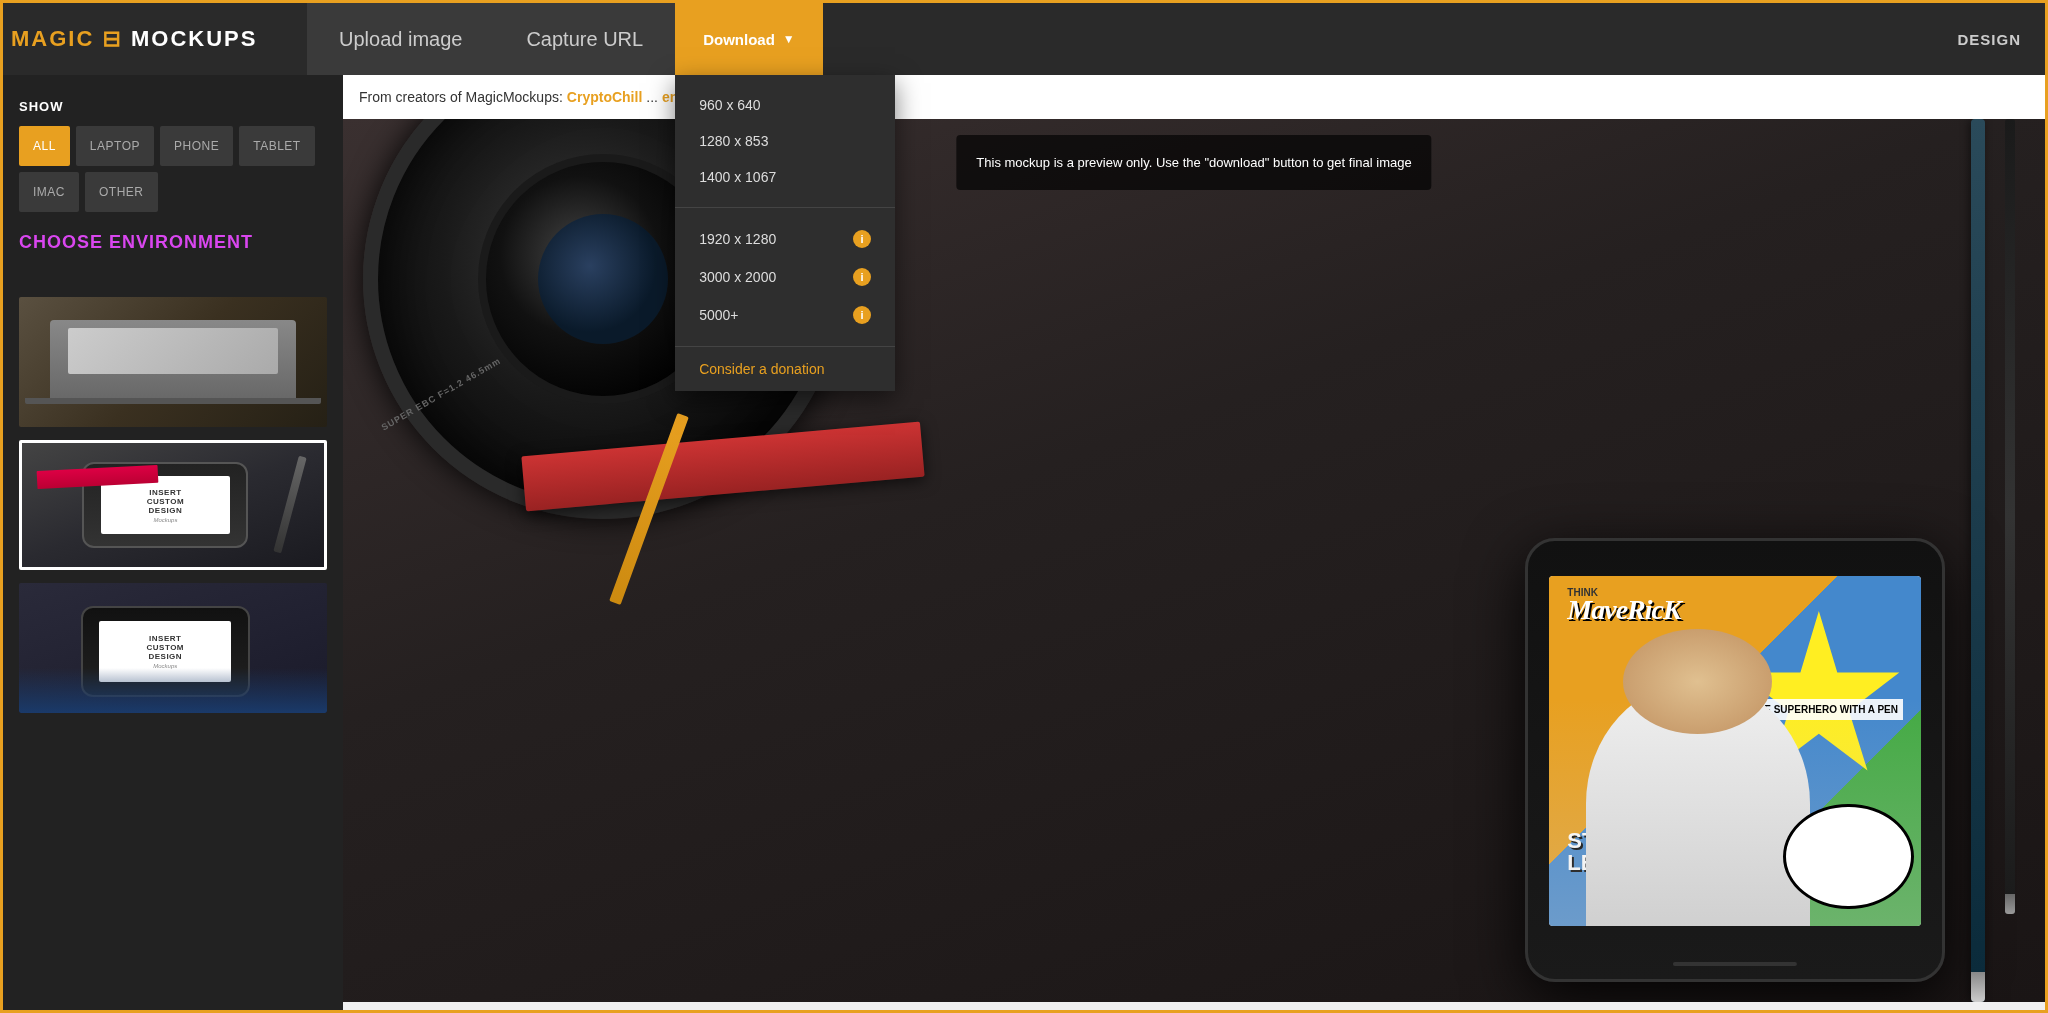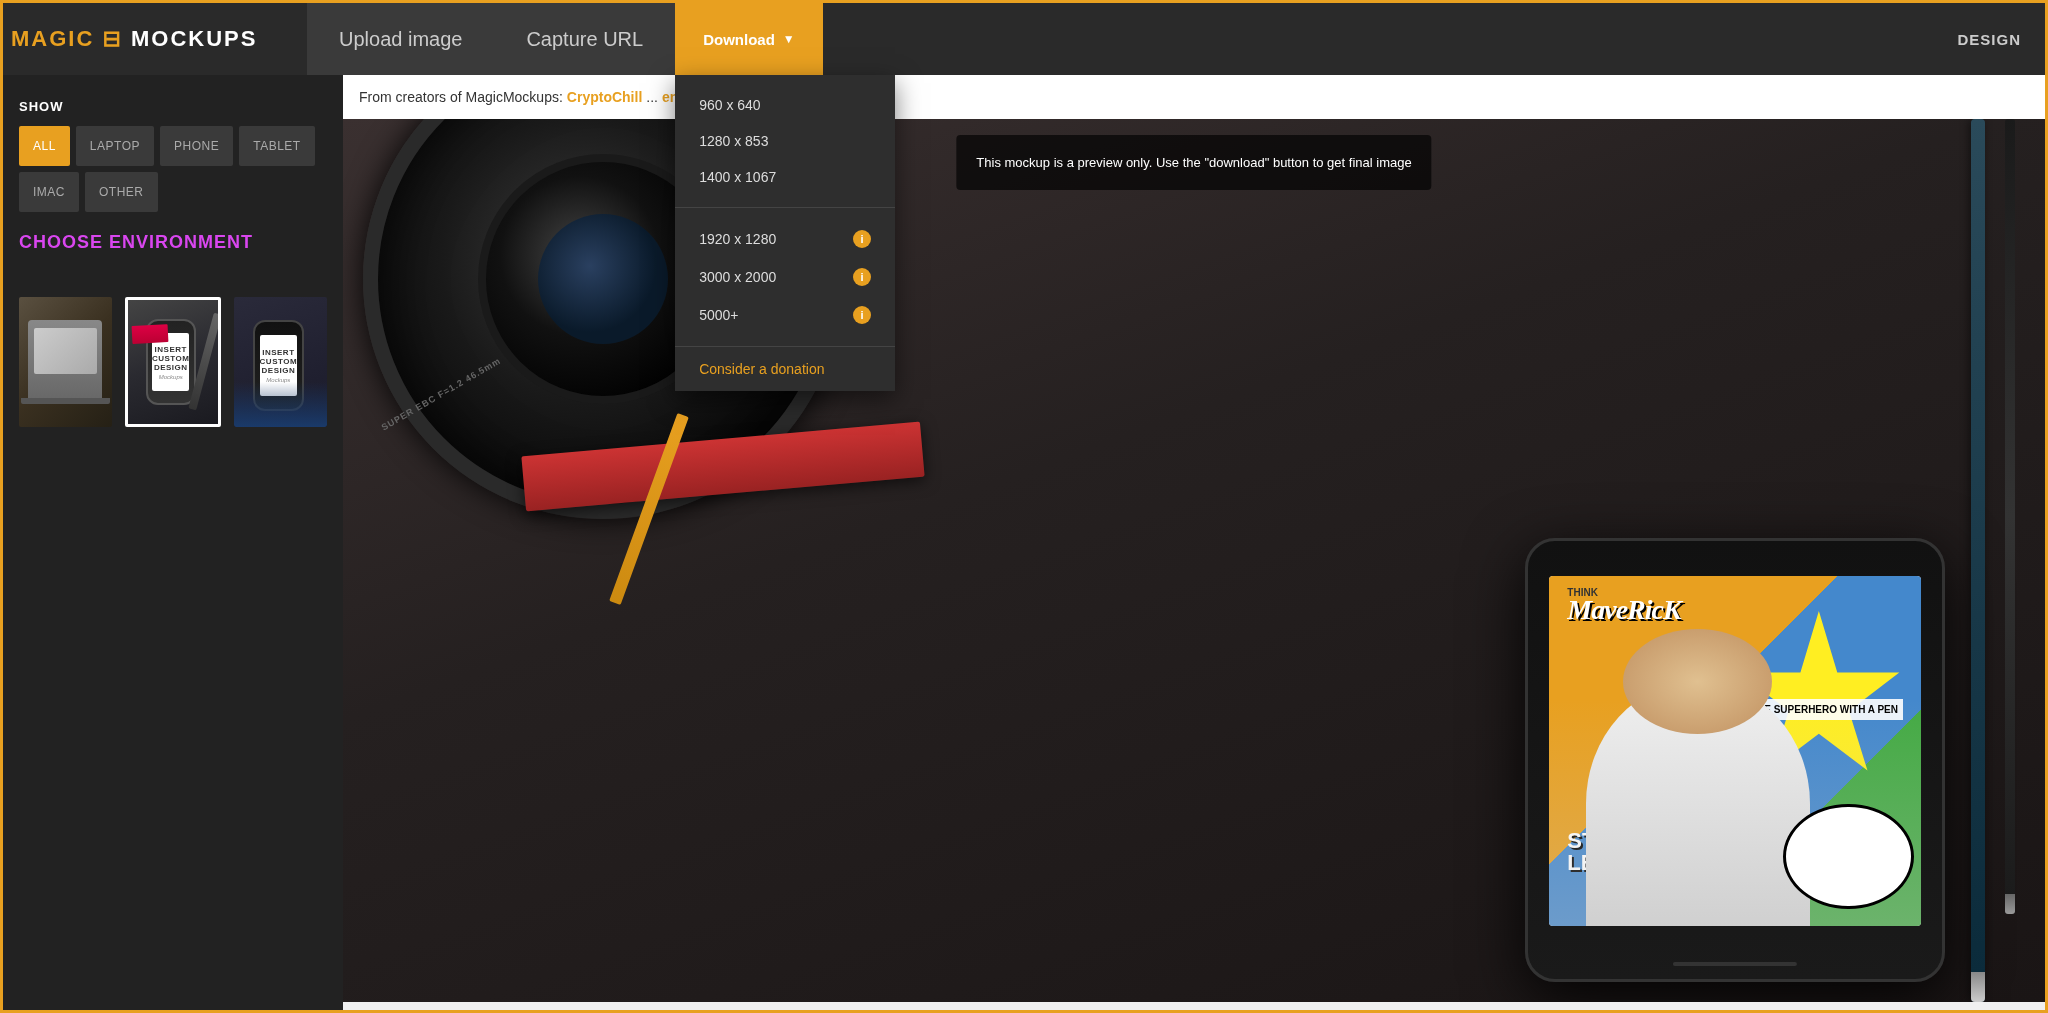--- a/index.html
+++ b/index.html
@@ -172,21 +172,21 @@
     .choose-env-title {
       color: #d946ef;
       font-size: 18px;
       font-weight: bold;
       letter-spacing: 1px;
       margin-bottom: 12px;
     }
 
     .env-thumbnails {
       display: flex;
-      flex-direction: row;
+      flex-direction: column;
       gap: 13px;
       margin-top: 44px;
     }
     .env-thumb {
       width: 100%;
       height: 130px;
       border-radius: 2px;
       overflow: hidden;
       cursor: pointer;
       position: relative;

